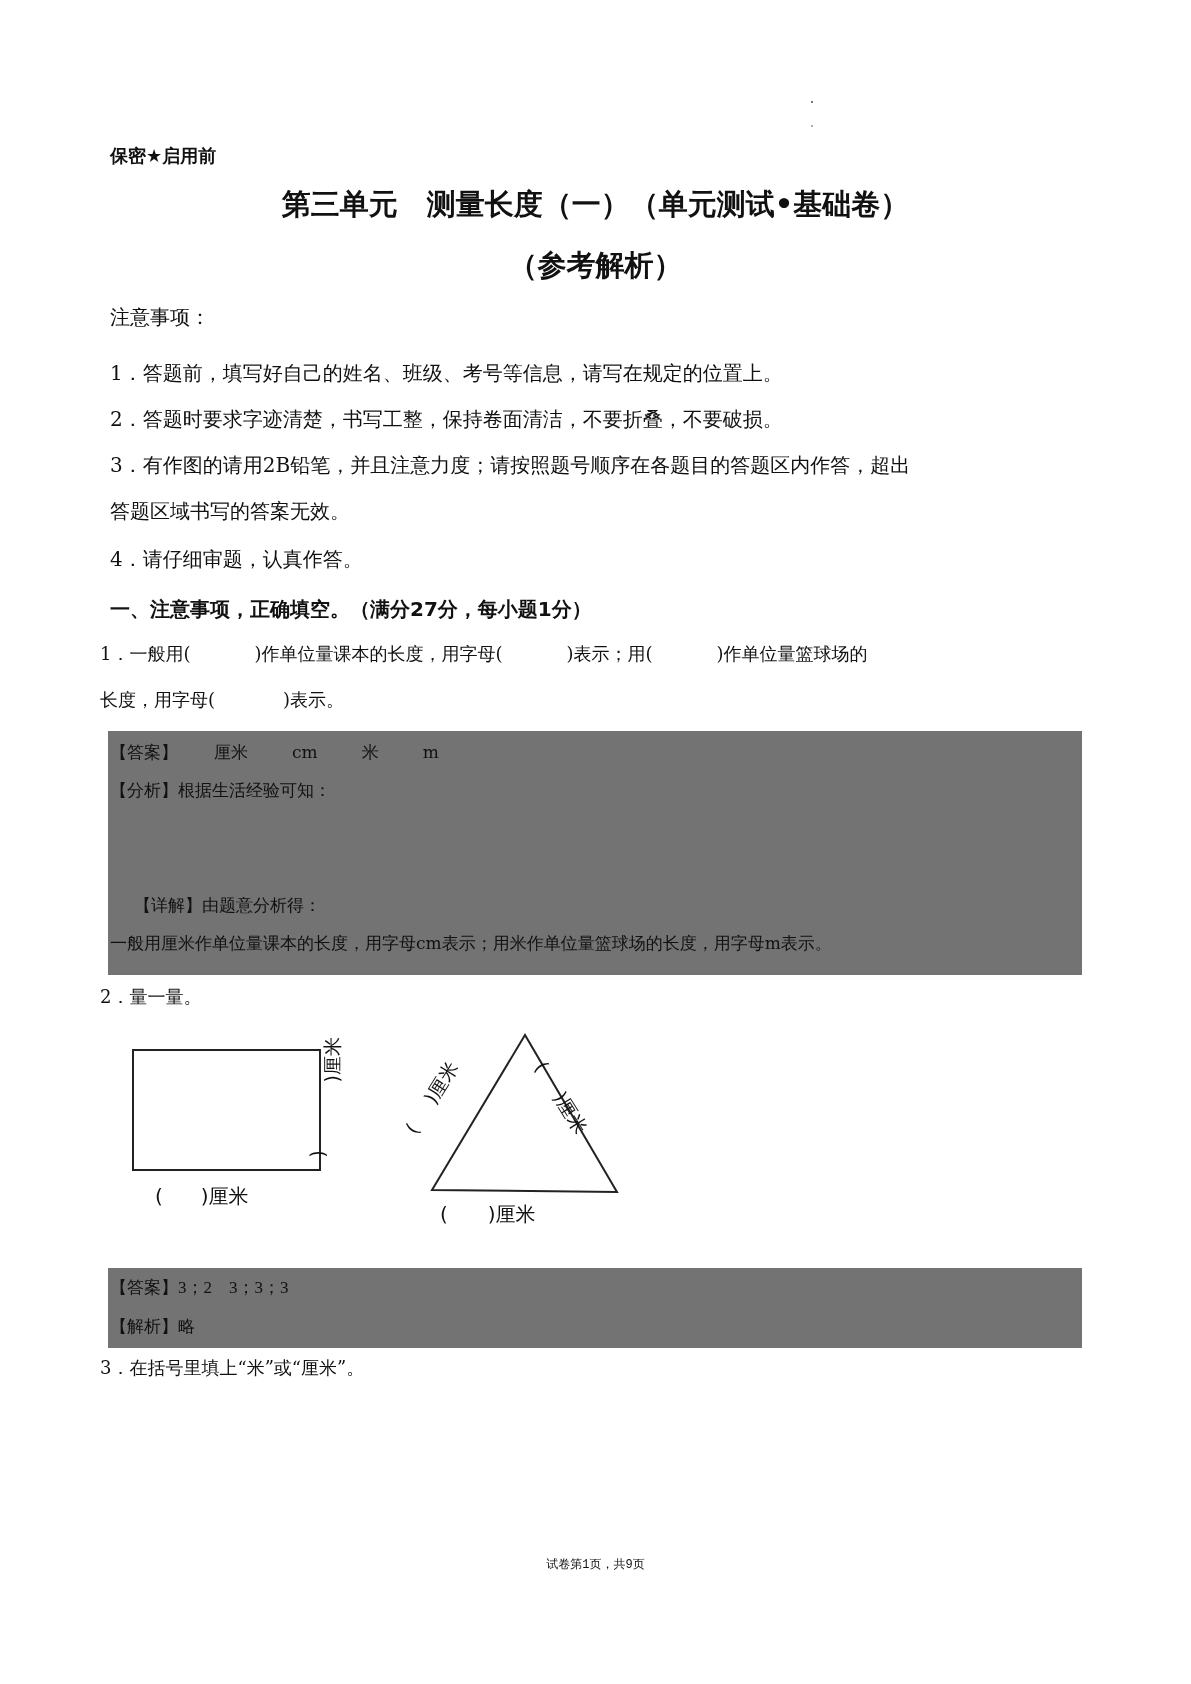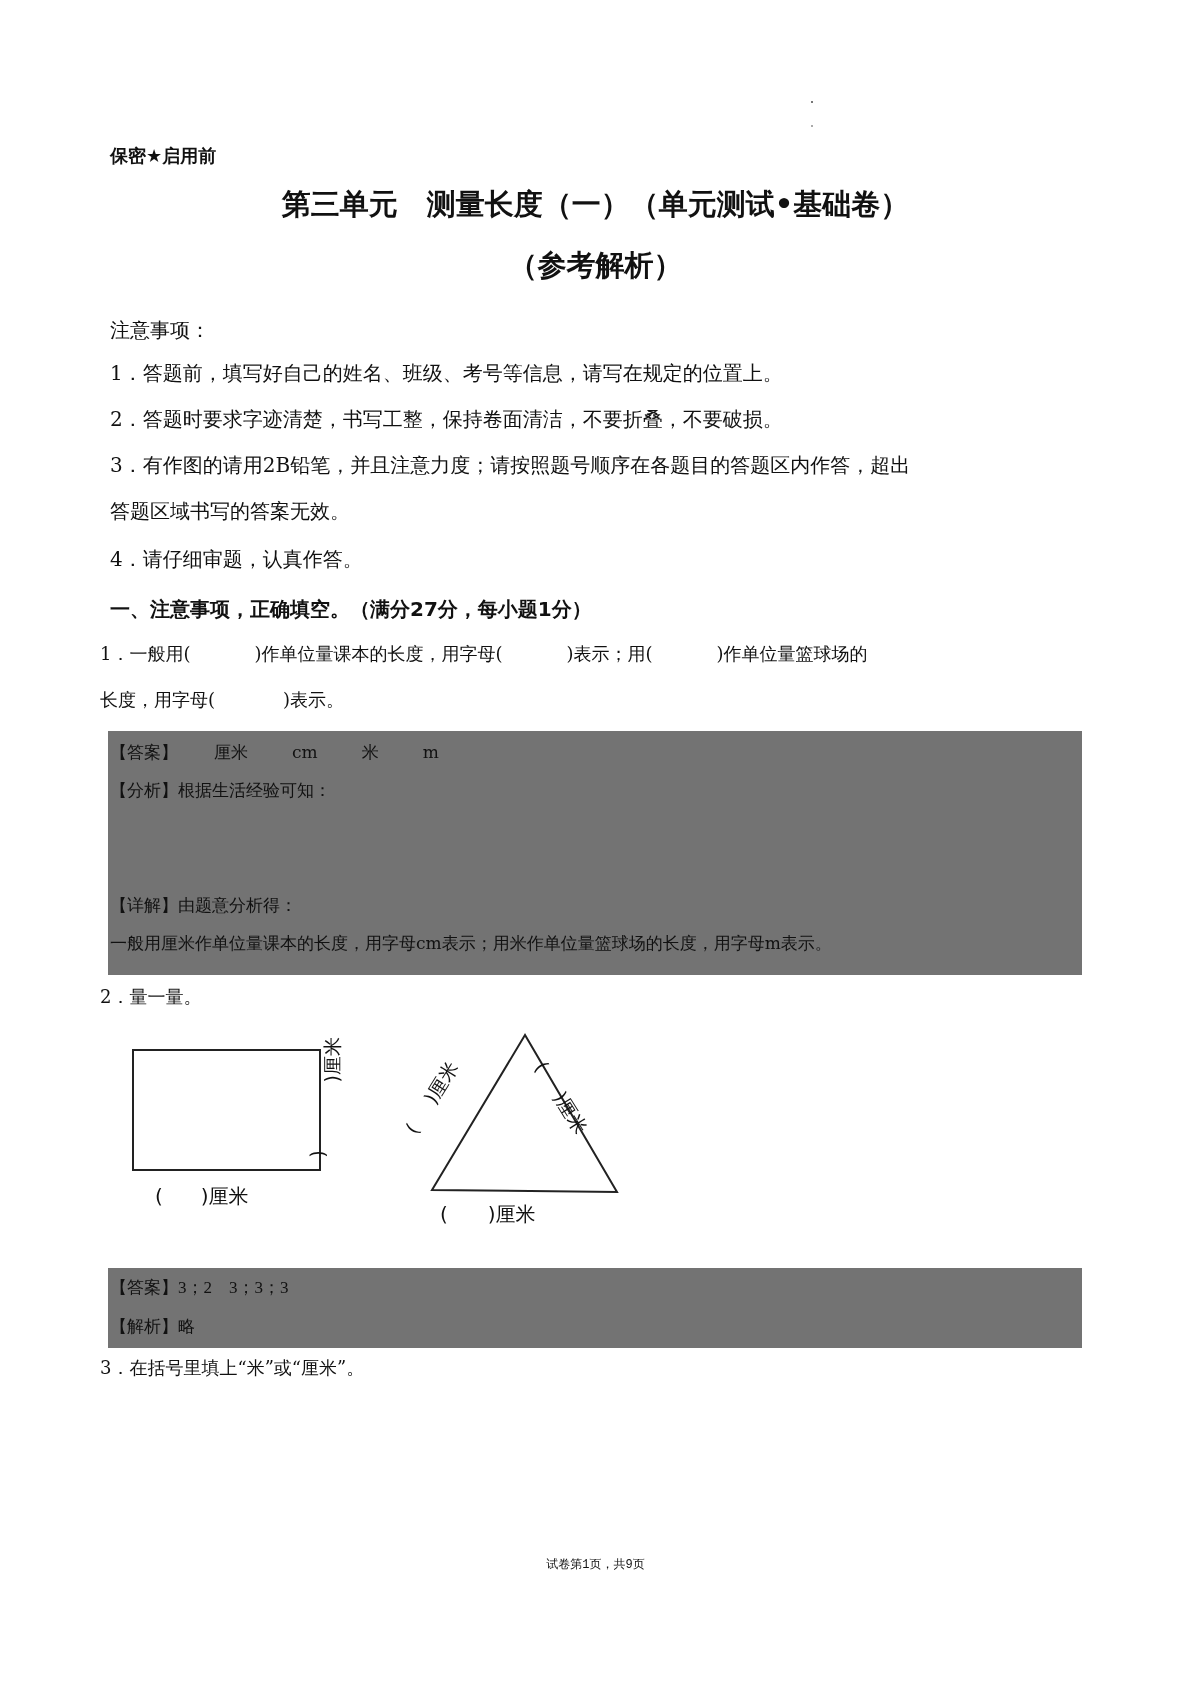--- a/index.html
+++ b/index.html
@@ -27,21 +27,21 @@
 </head>
 <body>
 
 <div class="dot" style="left:811px;top:101px;"></div>
 <div class="dot" style="left:811px;top:125px;background:#aaa;"></div>
 
 <div class="abs confidential">保密★启用前</div>
 <div class="abs title title1">第三单元　测量长度（一）（单元测试•基础卷）</div>
 <div class="abs title title2">（参考解析）</div>
 
-<div class="abs body-line" style="top:317px;">注意事项：</div>
+<div class="abs body-line" style="top:304px;">注意事项：</div>
 <div class="abs body-line" style="top:360px;">1．答题前，填写好自己的姓名、班级、考号等信息，请写在规定的位置上。</div>
 <div class="abs body-line" style="top:406px;">2．答题时要求字迹清楚，书写工整，保持卷面清洁，不要折叠，不要破损。</div>
 <div class="abs body-line" style="top:452px;">3．有作图的请用2B铅笔，并且注意力度；请按照题号顺序在各题目的答题区内作答，超出</div>
 <div class="abs body-line" style="top:498px;">答题区域书写的答案无效。</div>
 <div class="abs body-line" style="top:546px;">4．请仔细审题，认真作答。</div>
 
 <div class="abs section" style="top:596px;">一、注意事项，正确填空。（满分27分，每小题1分）</div>
 
 <div class="abs q" style="top:642px;">
   <span>1．一般用(</span><span class="gap" style="width:64px;"></span><span>)作单位量课本的长度，用字母(</span><span class="gap" style="width:64px;"></span><span>)表示；用(</span><span class="gap" style="width:64px;"></span><span>)作单位量篮球场的</span>
@@ -50,21 +50,21 @@
   <span>长度，用字母(</span><span class="gap" style="width:68px;"></span><span>)表示。</span>
 </div>
 
 <div class="answer-box" style="top:731px;height:244px;">
   <div class="box-line" style="top:10px;">
     <span class="tag">【答案】</span><span class="gap" style="width:36px;"></span><span>厘米</span><span class="gap" style="width:44px;"></span><span>cm</span><span class="gap" style="width:44px;"></span><span>米</span><span class="gap" style="width:44px;"></span><span>m</span>
   </div>
   <div class="box-line" style="top:48px;">
     <span>【分析】</span><span>根据生活经验可知：</span>
   </div>
-  <div class="box-line" style="top:163px;">
+  <div class="box-line" style="top:163px;margin-left:24px;">
     <span>【详解】</span><span>由题意分析得：</span>
   </div>
   <div class="box-line" style="top:201px;">一般用厘米作单位量课本的长度，用字母cm表示；用米作单位量篮球场的长度，用字母m表示。</div>
 </div>
 
 <div class="abs q" style="top:985px;">2．量一量。</div>
 
 <div class="figure">
   <svg width="540" height="250" viewBox="0 0 540 250">
 

